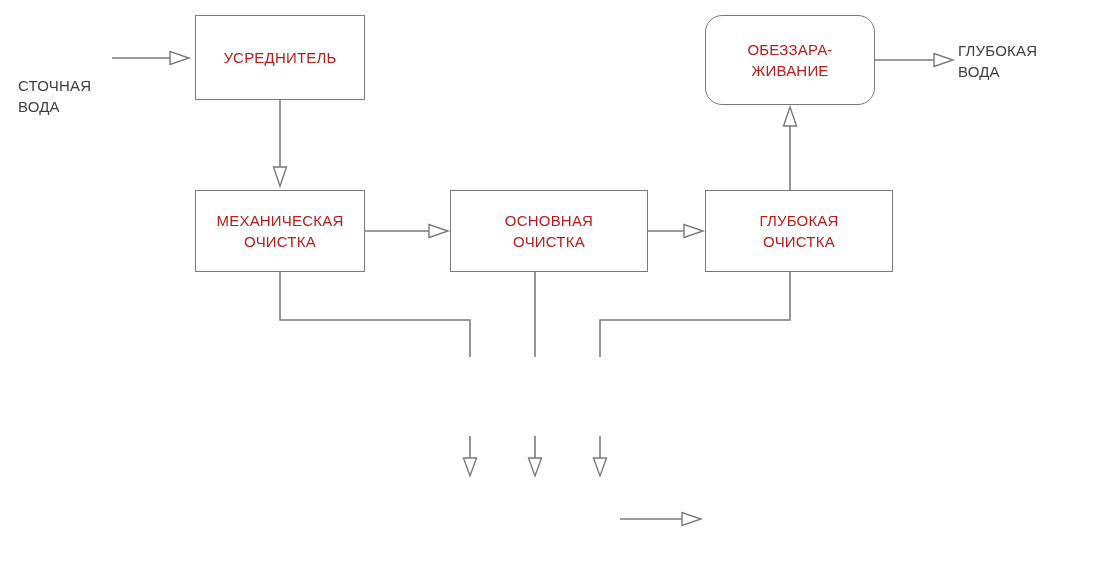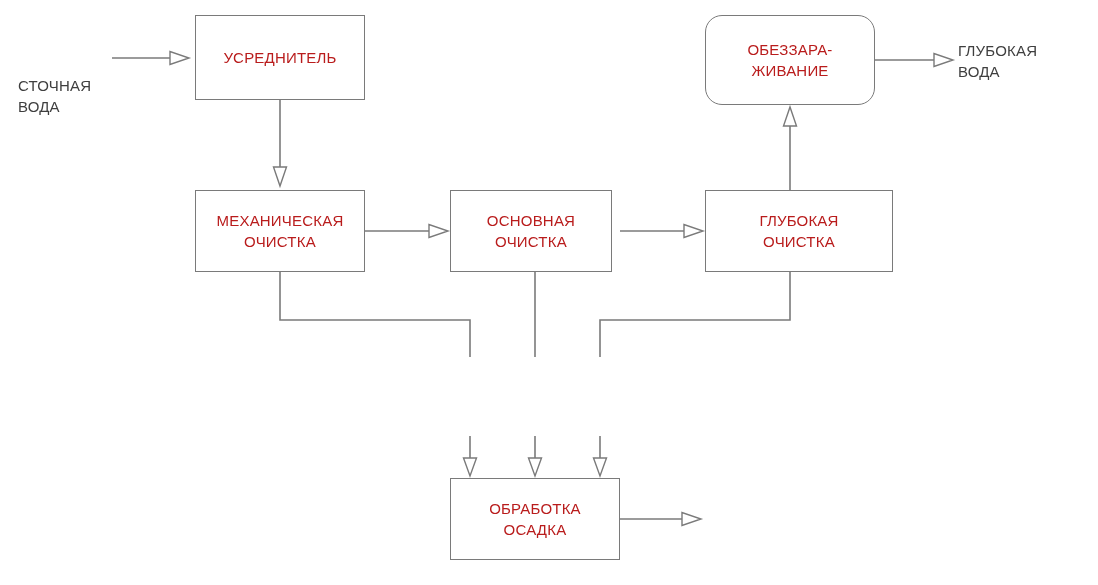--- a/index.html
+++ b/index.html
@@ -51,21 +51,21 @@
     position: absolute;
     white-space: pre-line;
     font-size: 15px;
     line-height: 21px;
     color: #3f3f3f;
     letter-spacing: 0.2px;
   }
   #b-equalizer    { left: 195px; top: 15px;  width: 170px; height: 85px; }
   #b-disinfection { left: 705px; top: 15px;  width: 170px; height: 90px; border-radius: 17px; }
   #b-mechanical   { left: 195px; top: 190px; width: 170px; height: 82px; }
-  #b-primary      { left: 450px; top: 190px; width: 162px; height: 82px; }
+  #b-primary      { left: 450px; top: 190px; width: 198px; height: 82px; }
   #b-deep         { left: 705px; top: 190px; width: 188px; height: 82px; }
   #b-sludge       { left: 450px; top: 478px; width: 170px; height: 82px; }
 
   #l-input         { left: 18px;  top: 37px; margin-top: 38px; }
   #l-output-water  { left: 958px; top: 40px; }
   #l-sludge-note   { left: 405px; top: 362px; width: 260px; text-align: center; }
   #l-output-sludge { left: 706px; top: 498px; }
 </style>
 </head>
 <body>
@@ -145,22 +145,20 @@
 
   <div class="box" id="b-mechanical">МЕХАНИЧЕСКАЯ
 ОЧИСТКА</div>
 
   <div class="box" id="b-primary">ОСНОВНАЯ
 ОЧИСТКА</div>
 
   <div class="box" id="b-deep">ГЛУБОКАЯ
 ОЧИСТКА</div>
 
-  <div class="box" id="b-sludge">ОБРАБОТКА
-ОСАДКА</div>
 
   <div class="label" id="l-input">СТОЧНАЯ
 ВОДА</div>
 
   <div class="label" id="l-output-water">ГЛУБОКАЯ
 ВОДА</div>
 
 
 
 </div>

